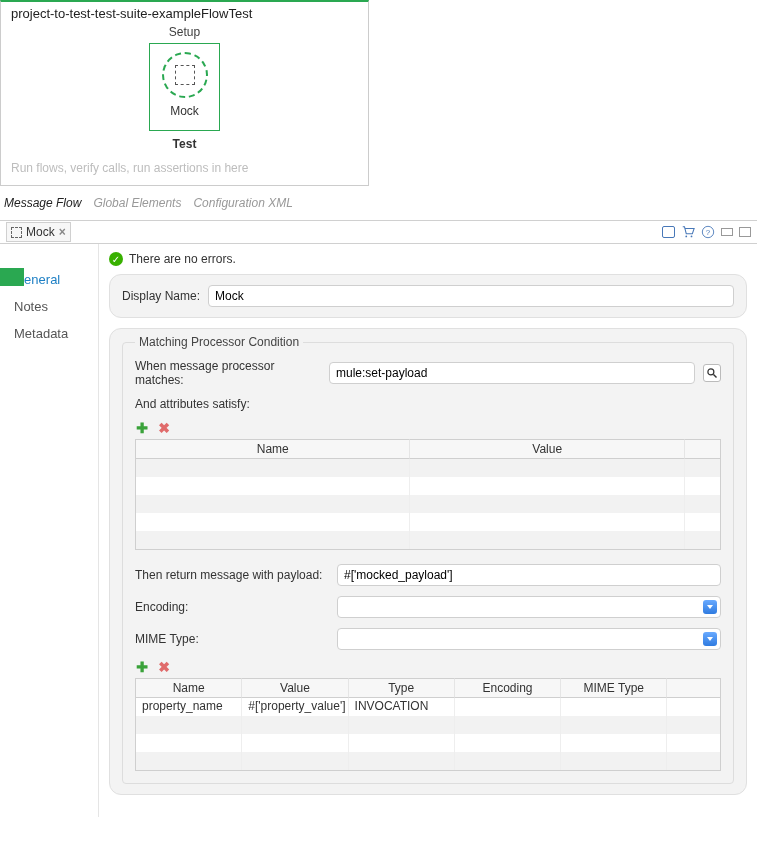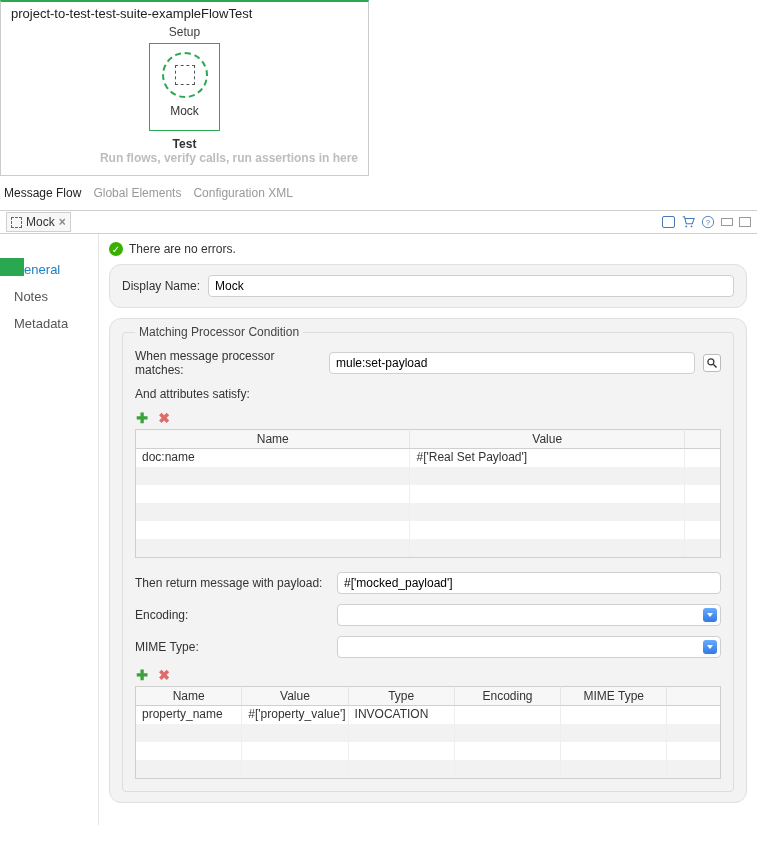--- a/index.html
+++ b/index.html
@@ -7,24 +7,24 @@
 
 
 .flow-panel { border: 1px solid #ccc; border-top: 2px solid #2aa851; width: 369px; margin: 0 0 6px 0; padding: 4px 10px 10px 10px; }
 .flow-title { font-size: 13px; color: #222; }
 .section-label { text-align: center; font-size: 12px; margin-top: 4px; color: #404040; }
 .slot-outer { width: 71px; height: 88px; border: 1px solid #2aa851; margin: 4px auto 0 auto; display: flex; flex-direction: column; align-items: center; justify-content: flex-start; padding-top: 6px; }
 .mock-circle { width: 46px; height: 46px; border: 2px dashed #2aa851; border-radius: 50%; display: flex; align-items: center; justify-content: center; margin-top: 2px; }
 .mock-inner { width: 20px; height: 20px; border: 1px dashed #555; }
 .slot-caption { font-size: 12px; margin-top: 6px; }
 .test-label { text-align: center; font-size: 12px; margin-top: 6px; font-weight: bold; }
-.hint { color: #bdbdbd; font-size: 12px; margin-top: 0; text-align: right; font-weight: bold; }
-
-
-.tabrow { display: flex; gap: 12px; padding: 4px 4px 10px 4px; font-size: 12px; }
+.hint { color: #bdbdbd; font-size: 12px; margin-top: 10px; text-align: left; }
+
+
+.tabrow { display: flex; gap: 12px; padding: 4px 4px 10px 4px; font-size: 12px; font-style: italic; }
 .tabrow span { color: #999; cursor: pointer; }
 .tabrow span.active { color: #222; }
 
 
 .editor-bar { height: 23px; border-top: 1px solid #d0d0d0; display: flex; align-items: center; justify-content: space-between; padding: 0 6px; }
 .editor-tab { display: flex; align-items: center; gap: 4px; font-size: 12px; padding: 2px 4px; border: 1px solid #d0d0d0; background: #f7f7f7; }
 .dotted-sq { width: 11px; height: 11px; border: 1px dashed #666; display: inline-block; }
 .close-x { color: #888; font-weight: bold; cursor: pointer; }
 .toolbar-icons { display: flex; gap: 6px; align-items: center; }
 .ti { width: 14px; height: 14px; display: inline-flex; align-items: center; justify-content: center; font-size: 11px; color: #4878b8; cursor: pointer; }
@@ -170,25 +170,20 @@
         <div class="mini-toolbar">
           <span class="add-btn">✚</span>
           <span class="del-btn">✖</span>
         </div>
         <div class="grid grid1">
           <div class="grid-head">
             <div class="gh">Name</div>
             <div class="gh">Value</div>
             <div class="gh"></div>
           </div>
-          <div class="grid-row">
-            <div class="gc">doc:name</div>
-            <div class="gc">#['Real Set Payload']</div>
-            <div class="gc"></div>
-          </div>
           <div class="grid-row alt">
               <div class="gc"></div>
               <div class="gc"></div>
               <div class="gc"></div>
             </div>
           <div class="grid-row">
               <div class="gc"></div>
               <div class="gc"></div>
               <div class="gc"></div>
             </div>

